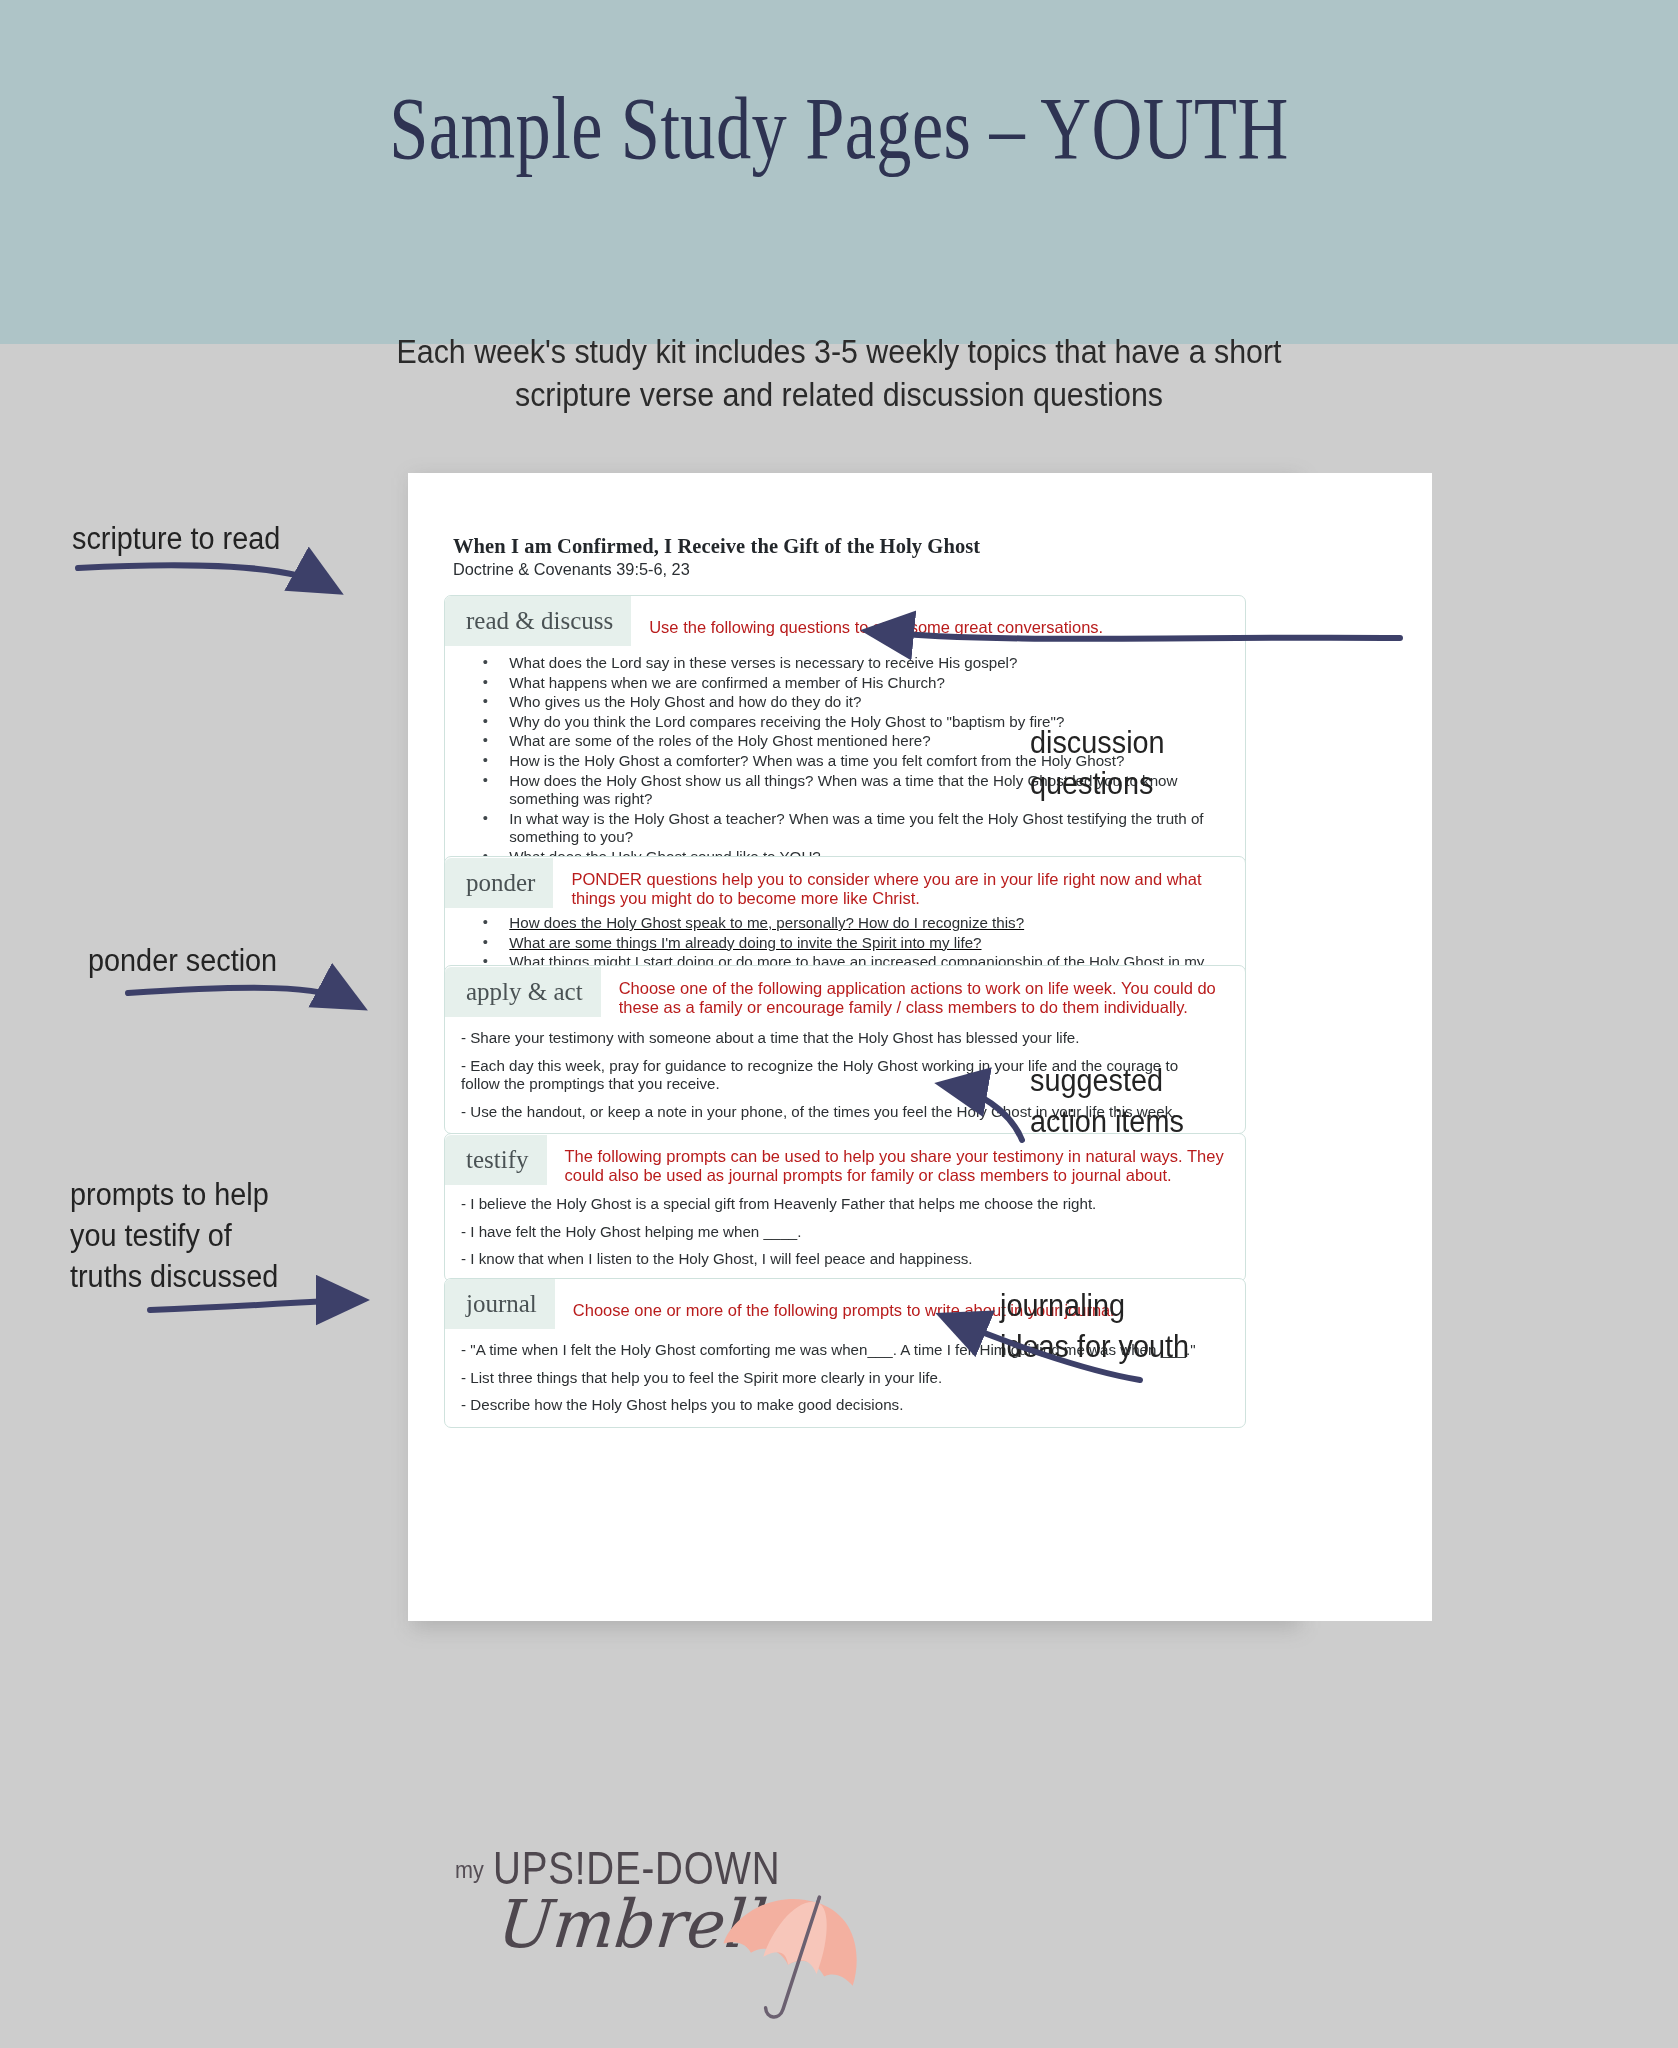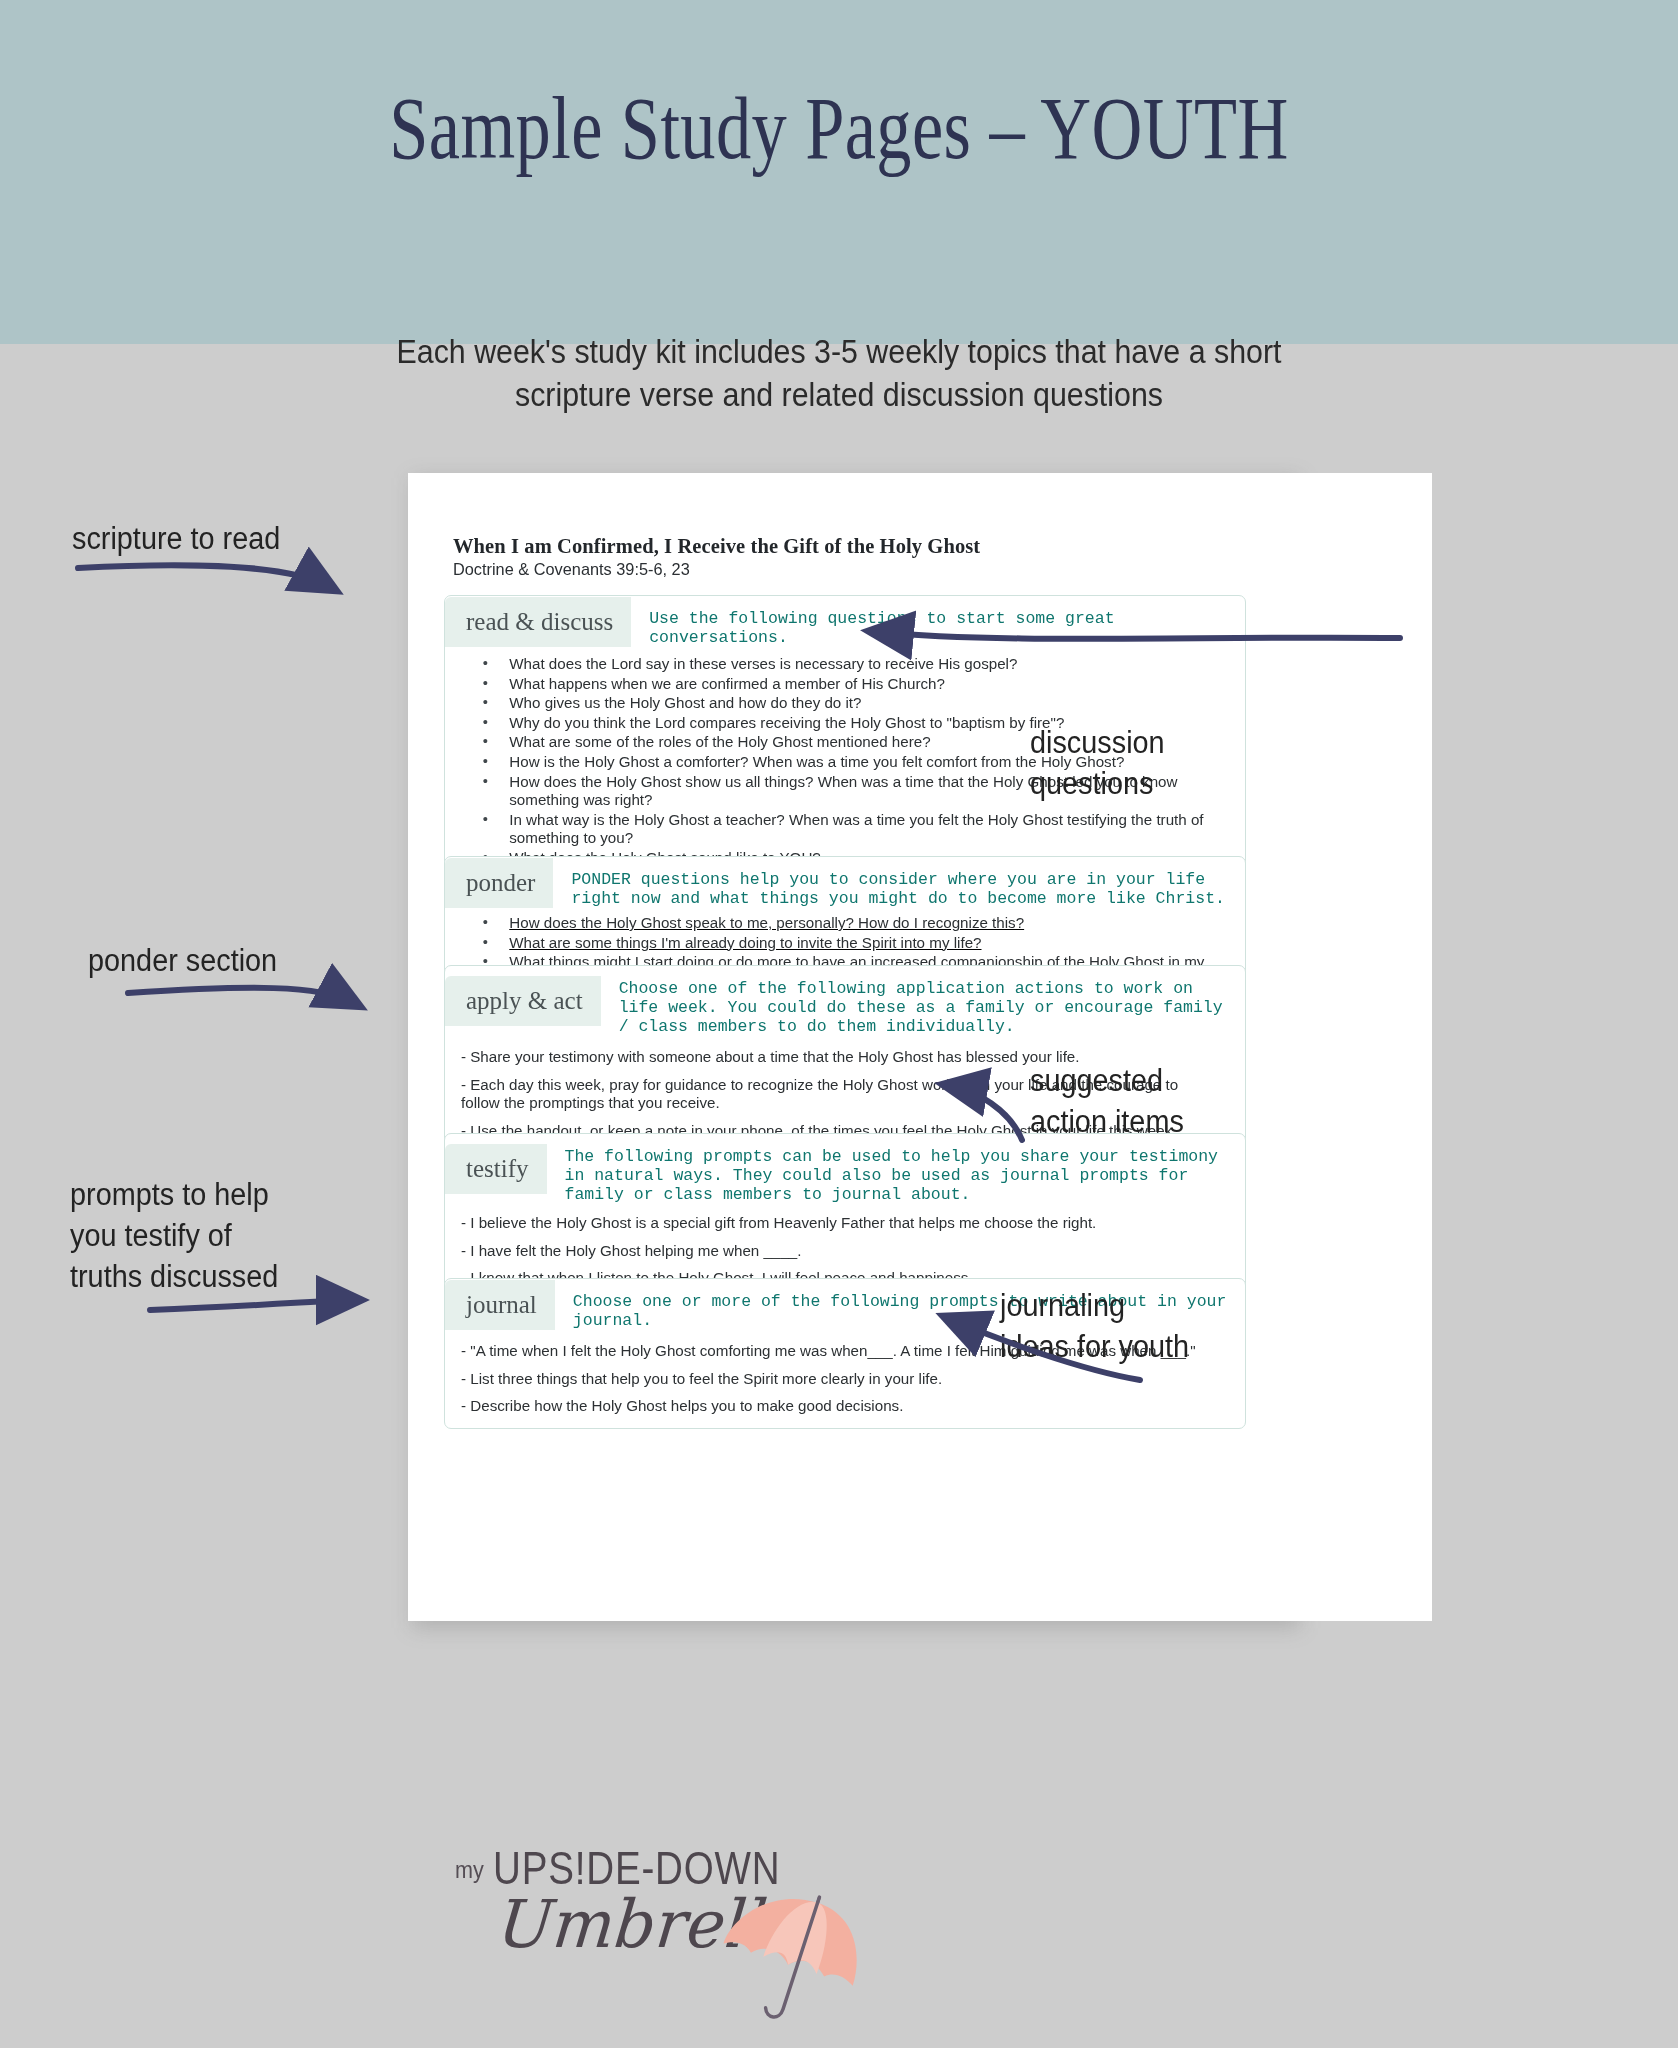--- a/index.html
+++ b/index.html
@@ -72,22 +72,22 @@
   .sec-label{
     background:#e6f0ec;
     font-family:"Liberation Serif", serif;
     font-size:25px;color:#4a5254;
     padding:11px 18px 11px 21px;
     line-height:28px;
     white-space:nowrap;
     border-radius:6px 0 0 0;
   }
   .sec-desc{
-    font-family:Liberation Mono, monospace;
-    font-size:16.5px;line-height:19px;color:#0f766e;
+    font-family:Liberation Sans, sans-serif;
+    font-size:16.5px;line-height:19px;color:#b91c1c;
     padding:13px 14px 0 18px;
     flex:1;
   }
   .card-body{padding:6px 16px 10px 16px;}
 
   ul.qlist{margin:0;padding:0;list-style:none;}
   ul.qlist li{
     position:relative;padding-left:49px;
     font-size:15.4px;line-height:18.6px;color:#2c3033;
     margin-bottom:1px;

